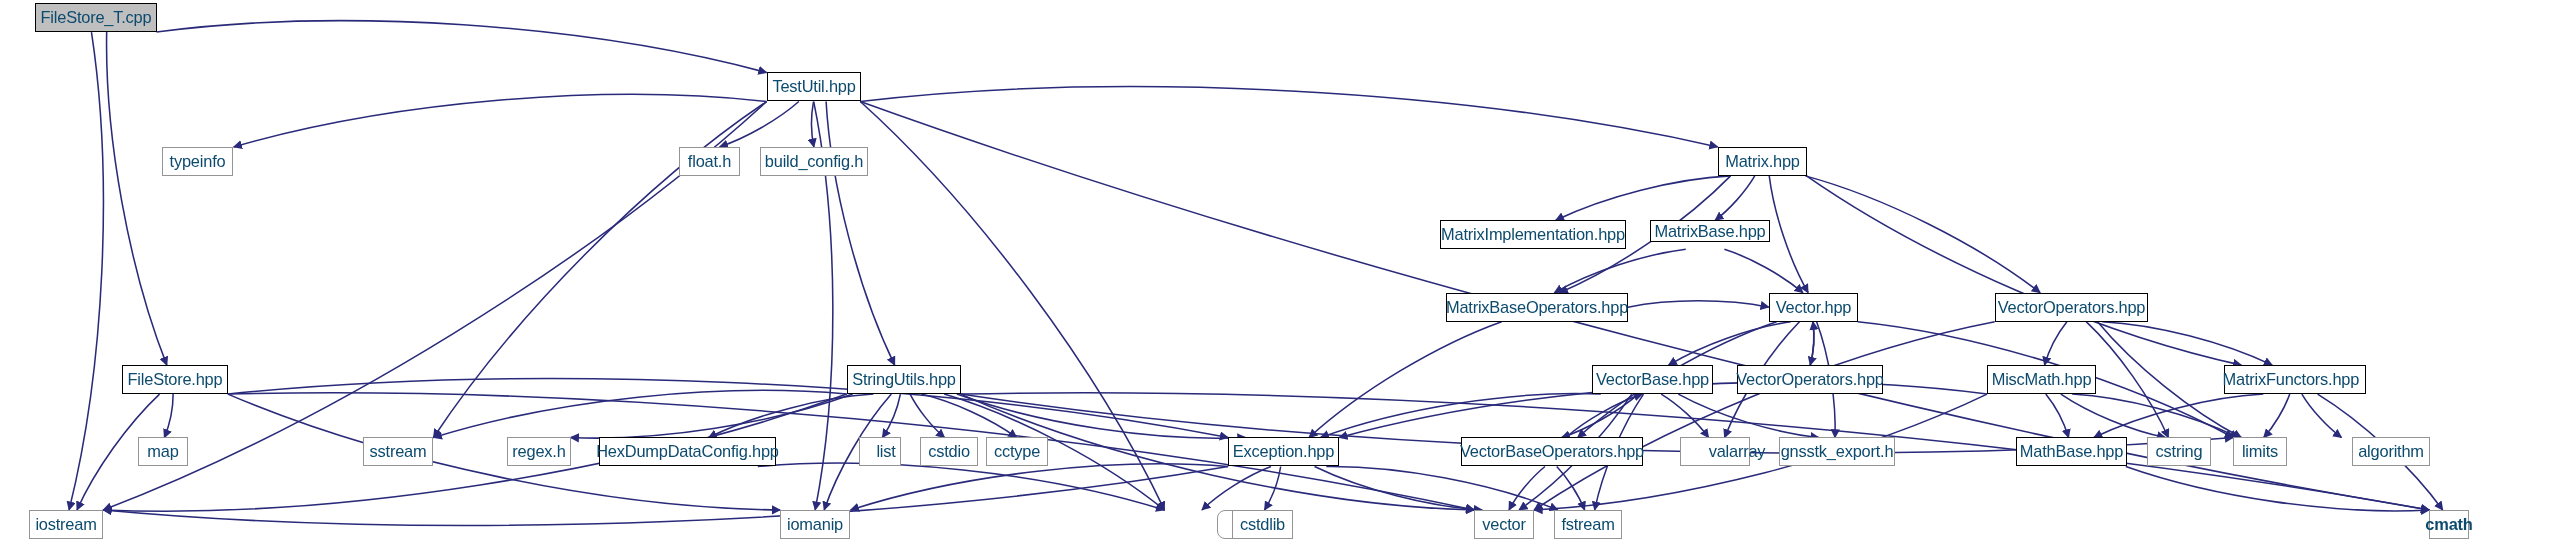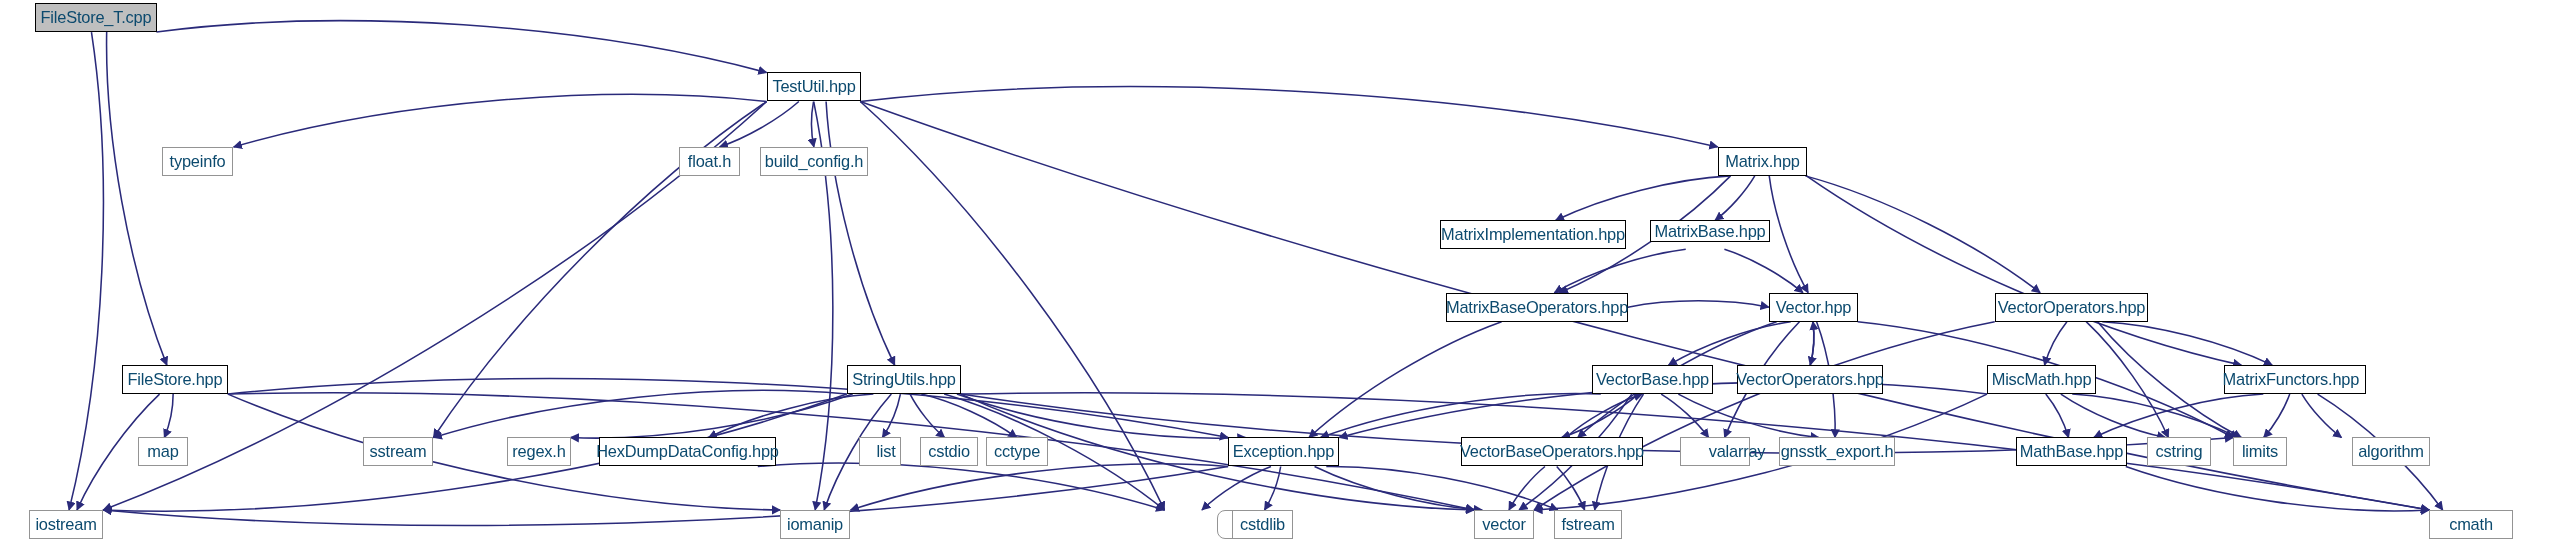--- a/index.html
+++ b/index.html
@@ -250,18 +250,18 @@
       </div>
       <div class="node external" style="left: 1232px; top: 510px; width: 61px; height: 29px;">
         <span class="node-label">cstdlib</span>
       </div>
       <div class="node external" style="left: 1474px; top: 510px; width: 60px; height: 29px;">
         <span class="node-label">vector</span>
       </div>
       <div class="node external" style="left: 1554px; top: 510px; width: 68px; height: 29px;">
         <span class="node-label">fstream</span>
       </div>
-      <div class="node external" style="left: 2429px; top: 510px; width: 84px; height: 29px;">
+      <div class="node external" style="left: 2429px; top: 510px; width: 40px; height: 29px; font-weight: bold;">
         <span class="node-label">cmath</span>
       </div>
     </div>
 </div>
 
 
 </body></html>

